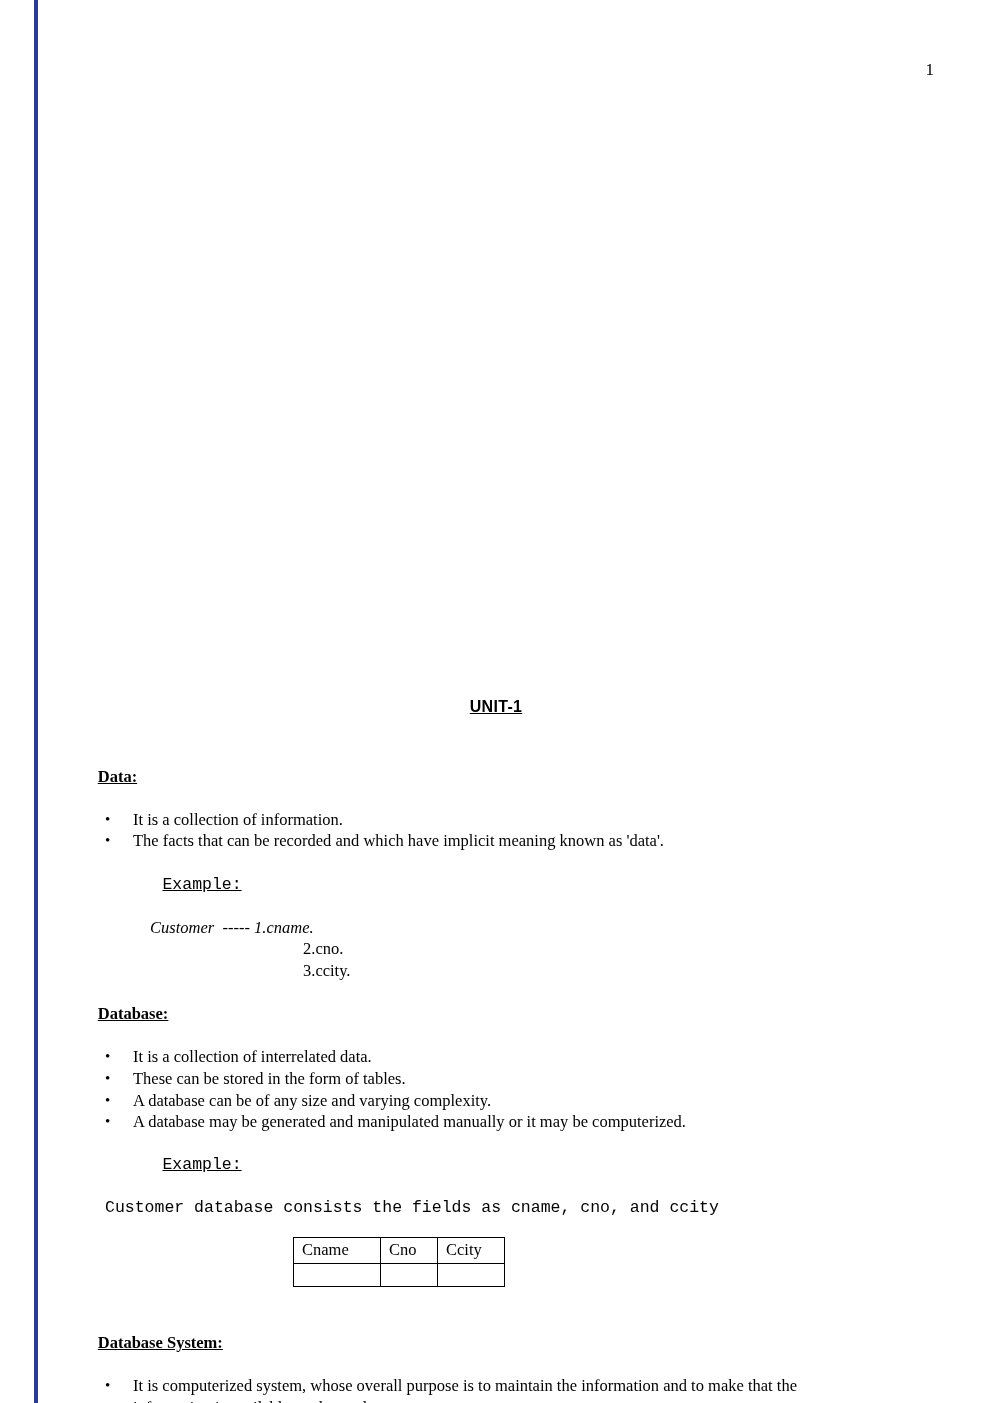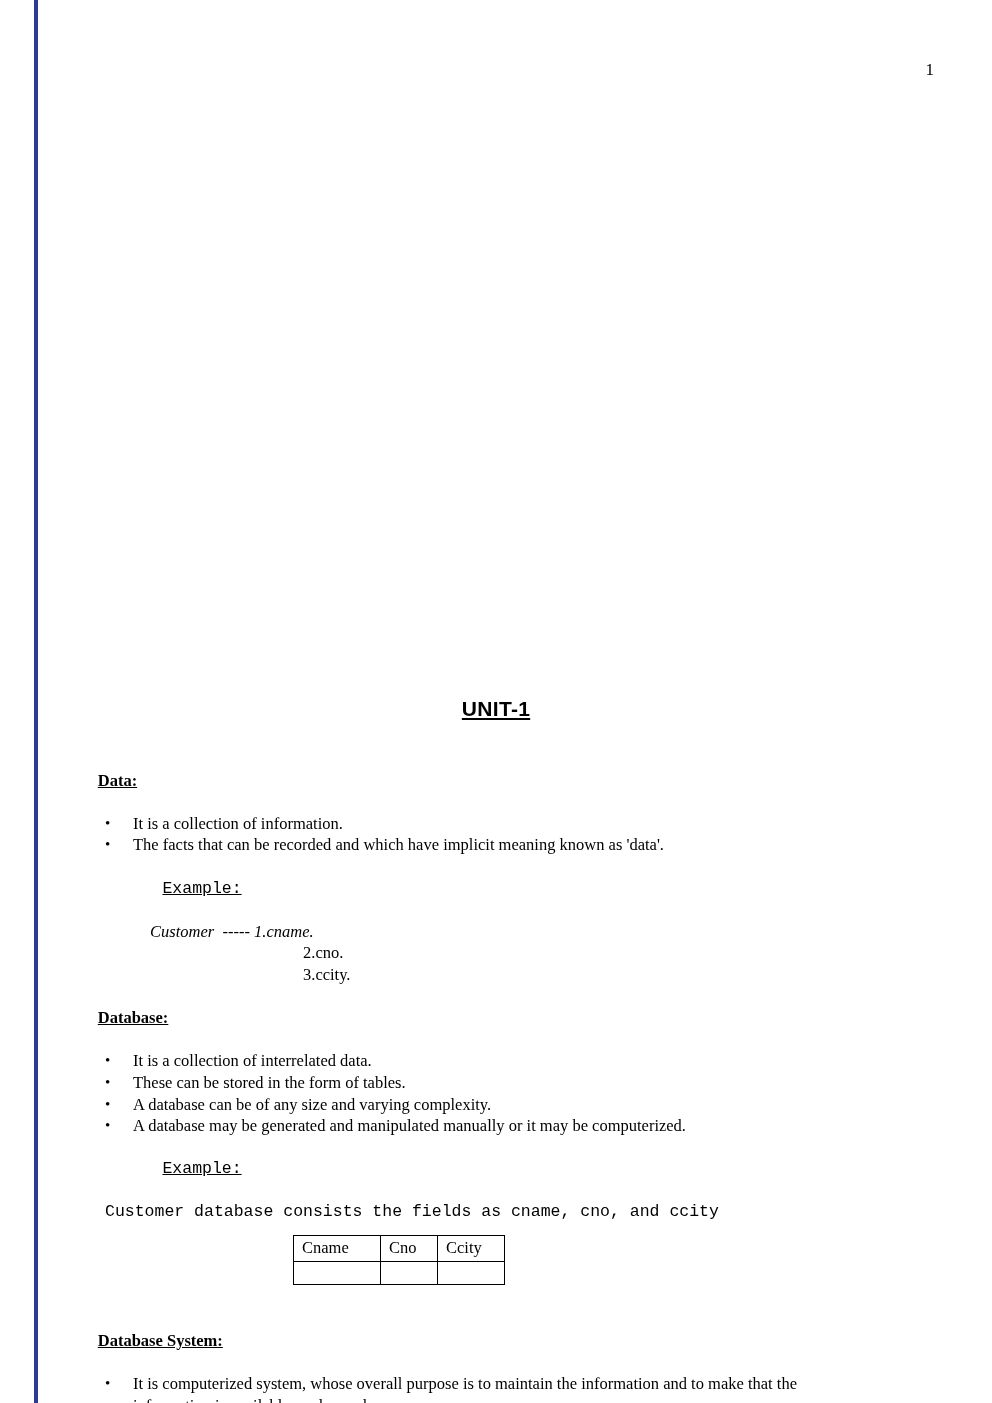--- a/index.html
+++ b/index.html
@@ -26,21 +26,21 @@
     right: 58px;
     font-size: 17px;
   }
   .title-row {
     padding-top: 697px;
     text-align: center;
   }
   .title {
     font-family: "Liberation Sans", sans-serif;
     font-weight: bold;
-    font-size: 21px;
+    font-size: 16px;
     text-decoration: underline;
     letter-spacing: 0.3px;
   }
   .content {
     margin-left: 73px;
     width: 800px;
     line-height: 21.6px;
   }
   .content div, .content span { white-space: pre-wrap; }
   .heading { font-weight: bold; }
@@ -54,21 +54,21 @@
     font-size: 15px;
   }
   .dot::before { content: "\2022"; }
   .b-text { max-width: 740px; }
   .ex-label { padding-left: 30px; font-family: Liberation Mono, monospace; }
   .ex-line-a { padding-left: 77px; font-style: italic; }
   .ex-line-b { padding-left: 230px; }
   .ex-text { padding-left: 32px; font-family: Liberation Mono, monospace; }
   .dbtable {
     border-collapse: collapse;
-    margin: 12px 0 0 220px;
+    margin: 18px 0 0 220px;
   }
   .dbtable th, .dbtable td {
     border: 1px solid #000;
     font-weight: normal;
     text-align: left;
     padding: 1px 8px 2px 8px;
     font-size: 16.5px;
     font-family: "Liberation Serif", serif;
   }
   .dbtable th.c1, .dbtable td.c1 { width: 70px; }

